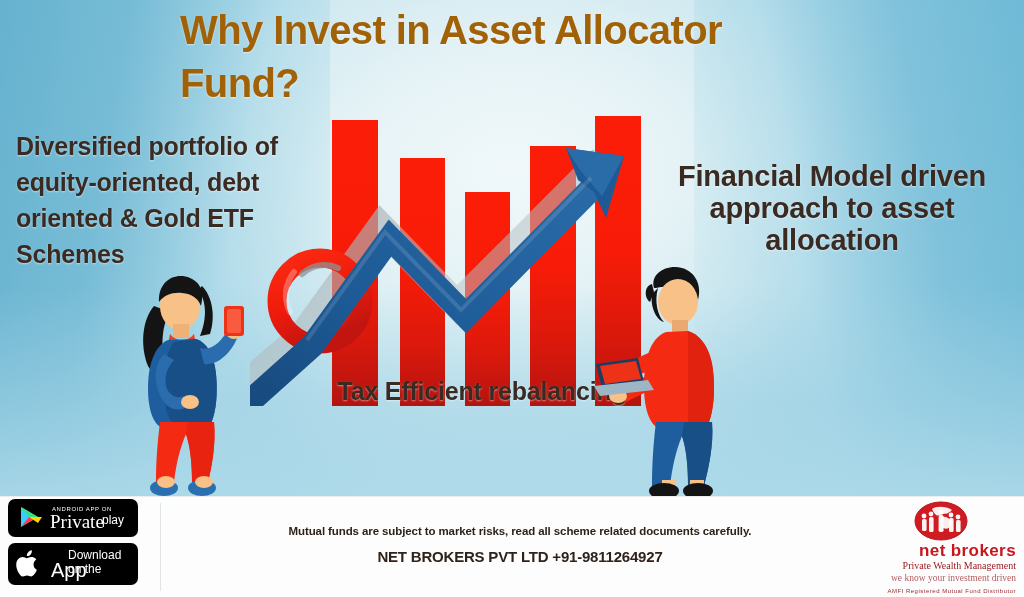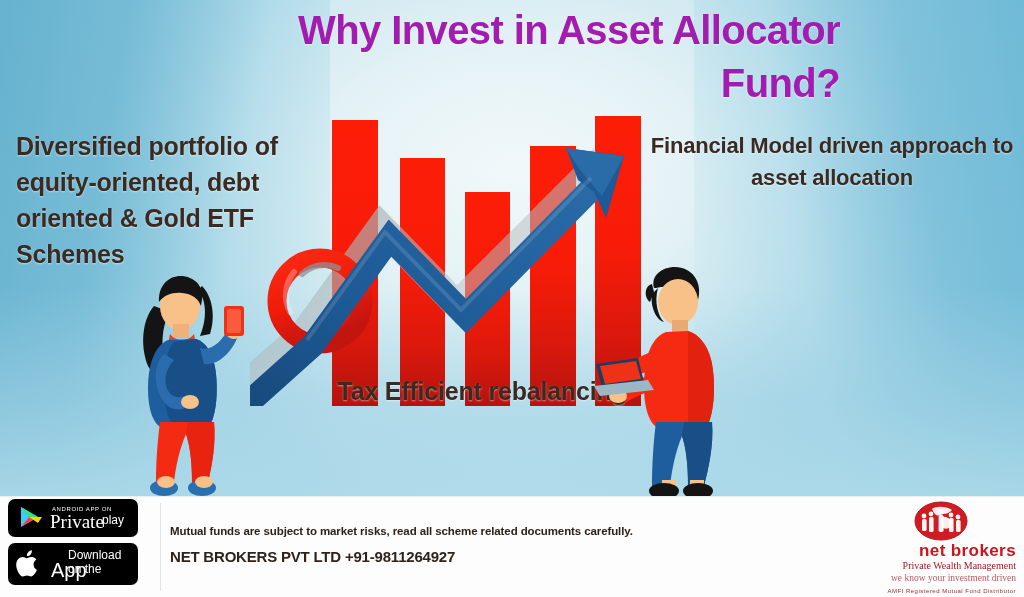--- a/index.html
+++ b/index.html
@@ -48,22 +48,22 @@
     width: 1024px; height: 210px;
     background: linear-gradient(to bottom, rgba(170,216,232,0) 0%, rgba(164,212,230,0.55) 55%, rgba(176,219,234,0.85) 100%);
   }
 
   
   .headline {
     position: absolute;
     left: 180px;
     top: 4px;
     width: 660px;
-    text-align: right;
-    color: #a21caf;
+    text-align: left;
+    color: #a16207;
     font-family: "Liberation Sans", sans-serif;
     font-weight: bold;
     font-size: 40px;
     line-height: 53px;
     letter-spacing: -0.6px;
     text-shadow: 0 1px 2px rgba(255,255,255,0.55);
   }
 
   
   .feature {
@@ -76,24 +76,24 @@
     left: 16px;
     top: 128px;
     width: 318px;
     text-align: left;
     font-size: 25px;
     line-height: 36px;
     letter-spacing: -0.2px;
   }
   .feature-right {
     left: 648px;
-    top: 130px;
+    top: 160px;
     width: 368px;
     text-align: center;
-    font-size: 22px;
+    font-size: 29px;
     line-height: 32px;
     letter-spacing: -0.2px;
   }
   .feature-center {
     left: 262px;
     top: 374px;
     width: 440px;
     text-align: center;
     font-size: 25px;
     line-height: 34px;
@@ -159,20 +159,21 @@
     position: absolute;
     color: #ffffff;
     font-family: "Liberation Serif", serif;
   }
 
   .disclaimer-block {
     position: absolute;
     left: 170px;
     top: 26px;
     width: 700px;
+    text-align: center;
     color: #2f2219;
   }
   .disclaimer {
     font-size: 11.5px;
     font-weight: bold;
     line-height: 16px;
     letter-spacing: -0.1px;
   }
   .contact-line {
     font-size: 15px;

